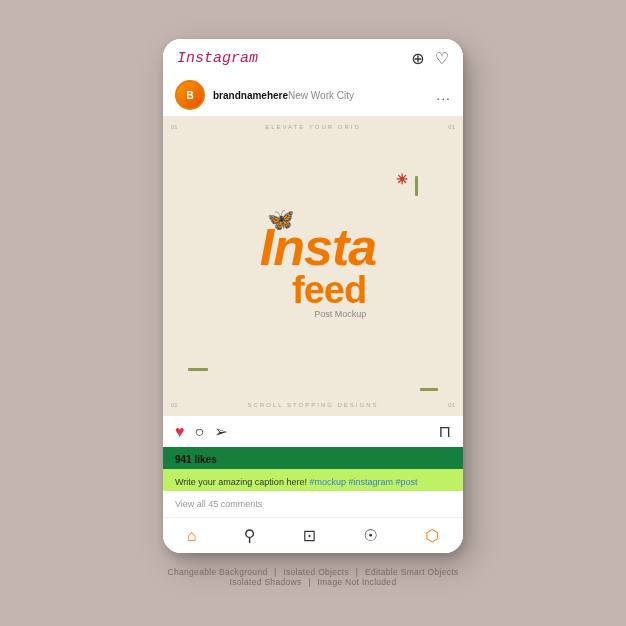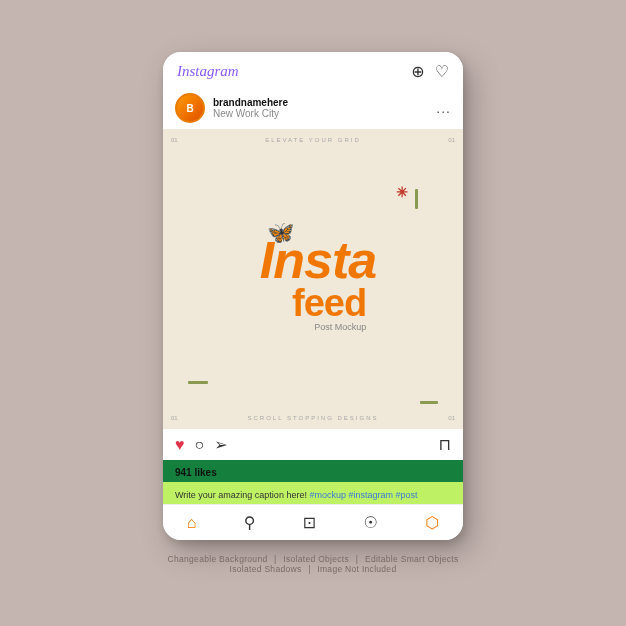--- a/index.html
+++ b/index.html
@@ -26,22 +26,22 @@
     
     .ig-header {
       display: flex;
       align-items: center;
       justify-content: space-between;
       padding: 10px 14px 6px;
       background: #fff;
     }
     .ig-logo {
       font-size: 15px;
-      font-family: Liberation Serif, serif;
-      color: #8b5cf6;
+      font-family: Liberation Mono, monospace;
+      color: #be185d;
       font-style: italic;
     }
     .ig-header-icons {
       display: flex;
       gap: 10px;
       align-items: center;
     }
     .ig-header-icon {
       font-size: 16px;
       color: #333;
@@ -68,21 +68,21 @@
       display: flex;
       align-items: center;
       justify-content: center;
       font-size: 10px;
       color: #fff;
       font-weight: bold;
       border: 2px solid #e87b00;
     }
     .profile-info {
       display: flex;
-      flex-direction: column;
+      flex-direction: row;
     }
     .profile-name {
       font-size: 10px;
       font-weight: 600;
       color: #111;
     }
     .profile-location {
       font-size: 10px;
       color: #888;
     }
@@ -353,20 +353,23 @@
     <span class="likes-count">941 likes</span>
   </div>
 
   <div class="caption-row">
     <span class="caption-text">
       <span>Write your amazing caption here!</span>
       <span class="caption-hashtag">#mockup #instagram #post</span>
     </span>
   </div>
 
+  <div class="comments-row">
+    <span class="comments-text">View all 45 comments</span>
+  </div>
 
   <div class="bottom-nav">
     <span class="nav-icon active">⌂</span>
     <span class="nav-icon">⚲</span>
     <span class="nav-icon">⊡</span>
     <span class="nav-icon">☉</span>
     <span class="nav-icon" style="color:#f07800;">⬡</span>
   </div>
 
 </div>

